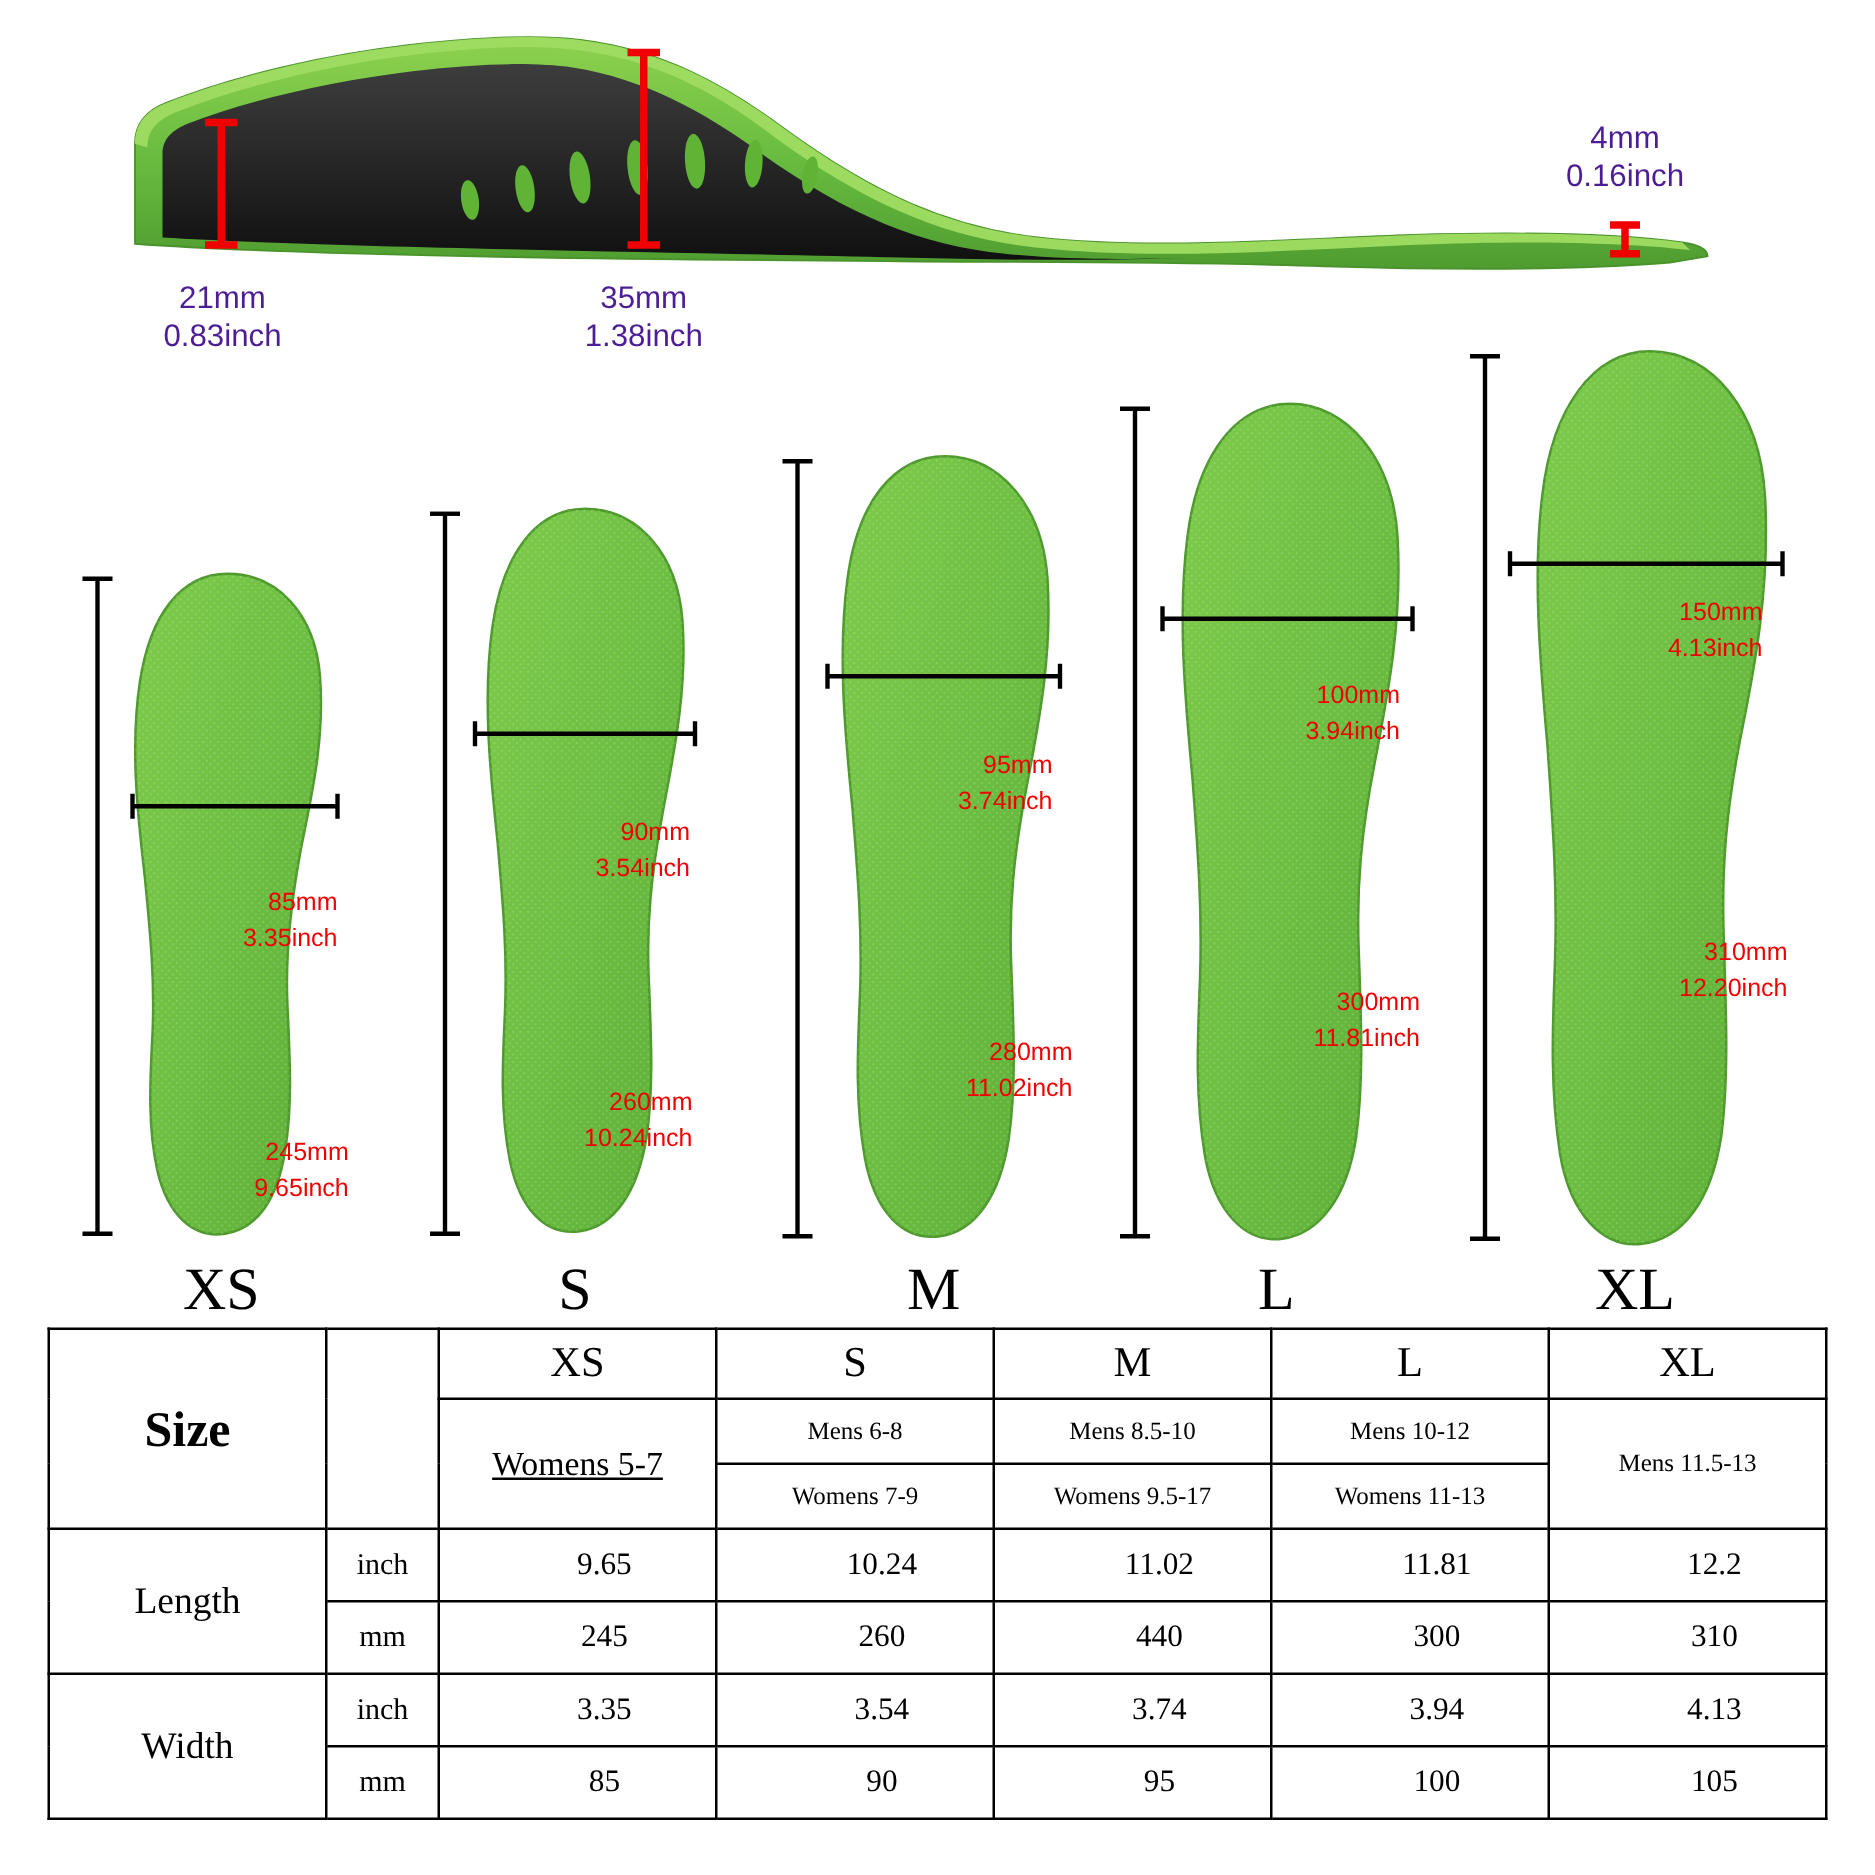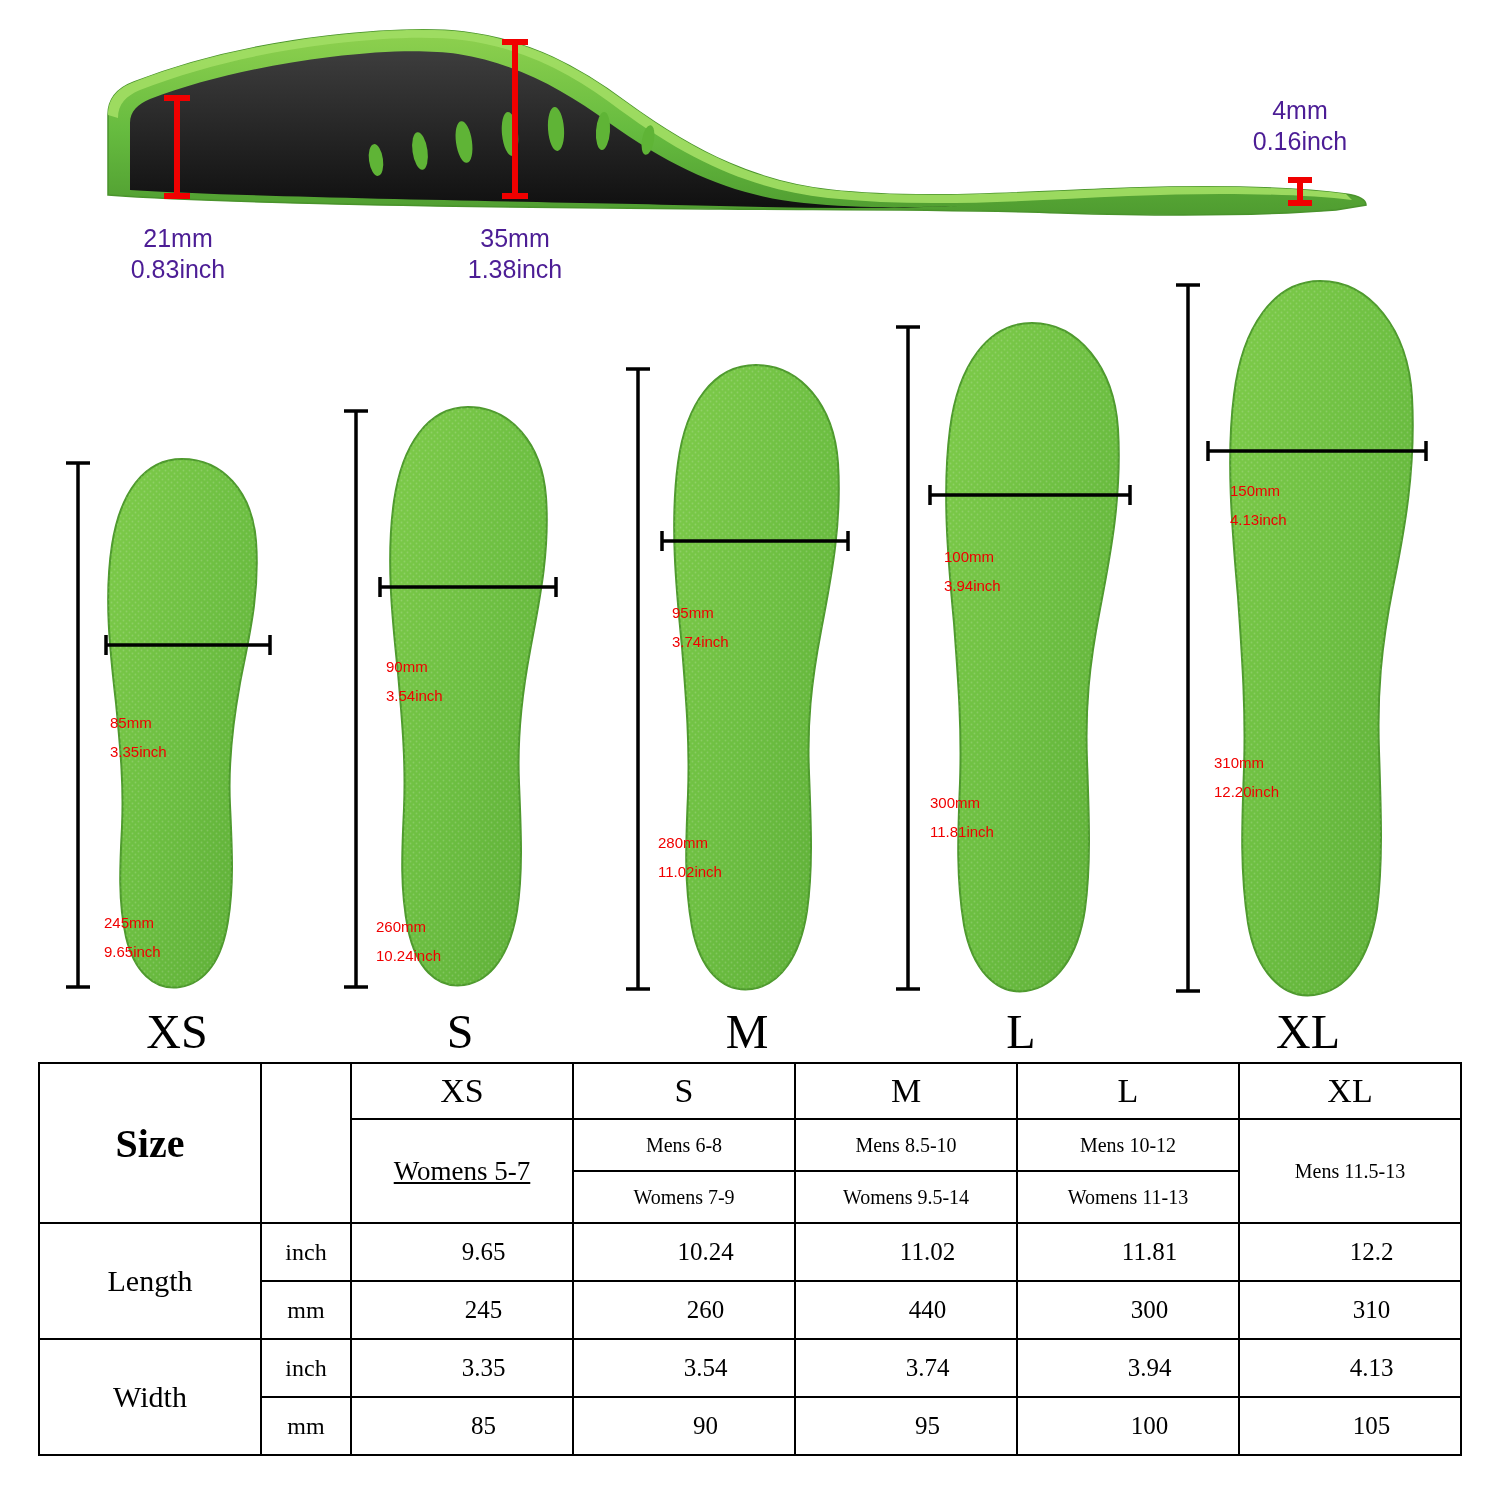--- a/index.html
+++ b/index.html
@@ -58,23 +58,23 @@
     text-align: center;
     font-family: "Liberation Serif", serif;
     font-size: 48px;
     color: #000;
     line-height: 52px;
   }
   .meas {
     position: absolute;
     color: #f00000;
     font-family: "Liberation Sans", sans-serif;
-    font-size: 15px;
+    font-size: 20px;
     line-height: 29px;
-    text-align: left;
+    text-align: right;
     white-space: nowrap;
   }
   
   .tablewrap {
     position: absolute;
     left: 38px;
     top: 1062px;
     width: 1424px;
   }
   table.sizetable {
@@ -315,21 +315,21 @@
         <g stroke="#000" stroke-width="3.5" fill="none">
           <line x1="40" y1="192" x2="216" y2="192"></line>
           <line x1="40" y1="182" x2="40" y2="202"></line>
           <line x1="216" y1="182" x2="216" y2="202"></line>
         </g>
       </svg>
       <div class="meas" style="left:46px; top:262px; width:166px;">
         <span>90mm</span><br>
         <span>3.54inch</span>
       </div>
-      <div class="meas" style="left:36px; top:478px; width:190px;margin-top:44px;">
+      <div class="meas" style="left:24px; top:478px; width:190px;">
         <span>260mm</span><br>
         <span>10.24inch</span>
       </div>
       <div class="size-letter">S</div>
     </div>
 
     <div class="insole-item" style="left:622px; width:250px; height:700px;">
       <svg class="insole-svg" width="250" height="650" viewBox="0 0 250 650">
         <defs>
           <linearGradient id="im" x1="0" y1="0" x2="1" y2="1">
@@ -516,21 +516,21 @@
         <tr>
           <td rowspan="2" class="shoe-cell" style="font-size:27px;text-decoration:underline;">Womens 5-7</td>
           <td class="shoe-cell">Mens 6-8</td>
           <td class="shoe-cell">Mens 8.5-10</td>
           <td class="shoe-cell">Mens 10-12</td>
           <td rowspan="2" class="shoe-cell">Mens 11.5-13</td>
         </tr>
 
         <tr>
           <td class="shoe-cell">Womens 7-9</td>
-          <td class="shoe-cell">Womens 9.5-14</td>
+          <td class="shoe-cell">Womens 9.5-17</td>
           <td class="shoe-cell">Womens 11-13</td>
         </tr>
 
         <tr>
           <td rowspan="2" class="rowlabel">Length</td>
           <td class="unit-cell">inch</td>
           <td class="val-cell">9.65</td>
           <td class="val-cell">10.24</td>
           <td class="val-cell">11.02</td>
           <td class="val-cell">11.81</td>

